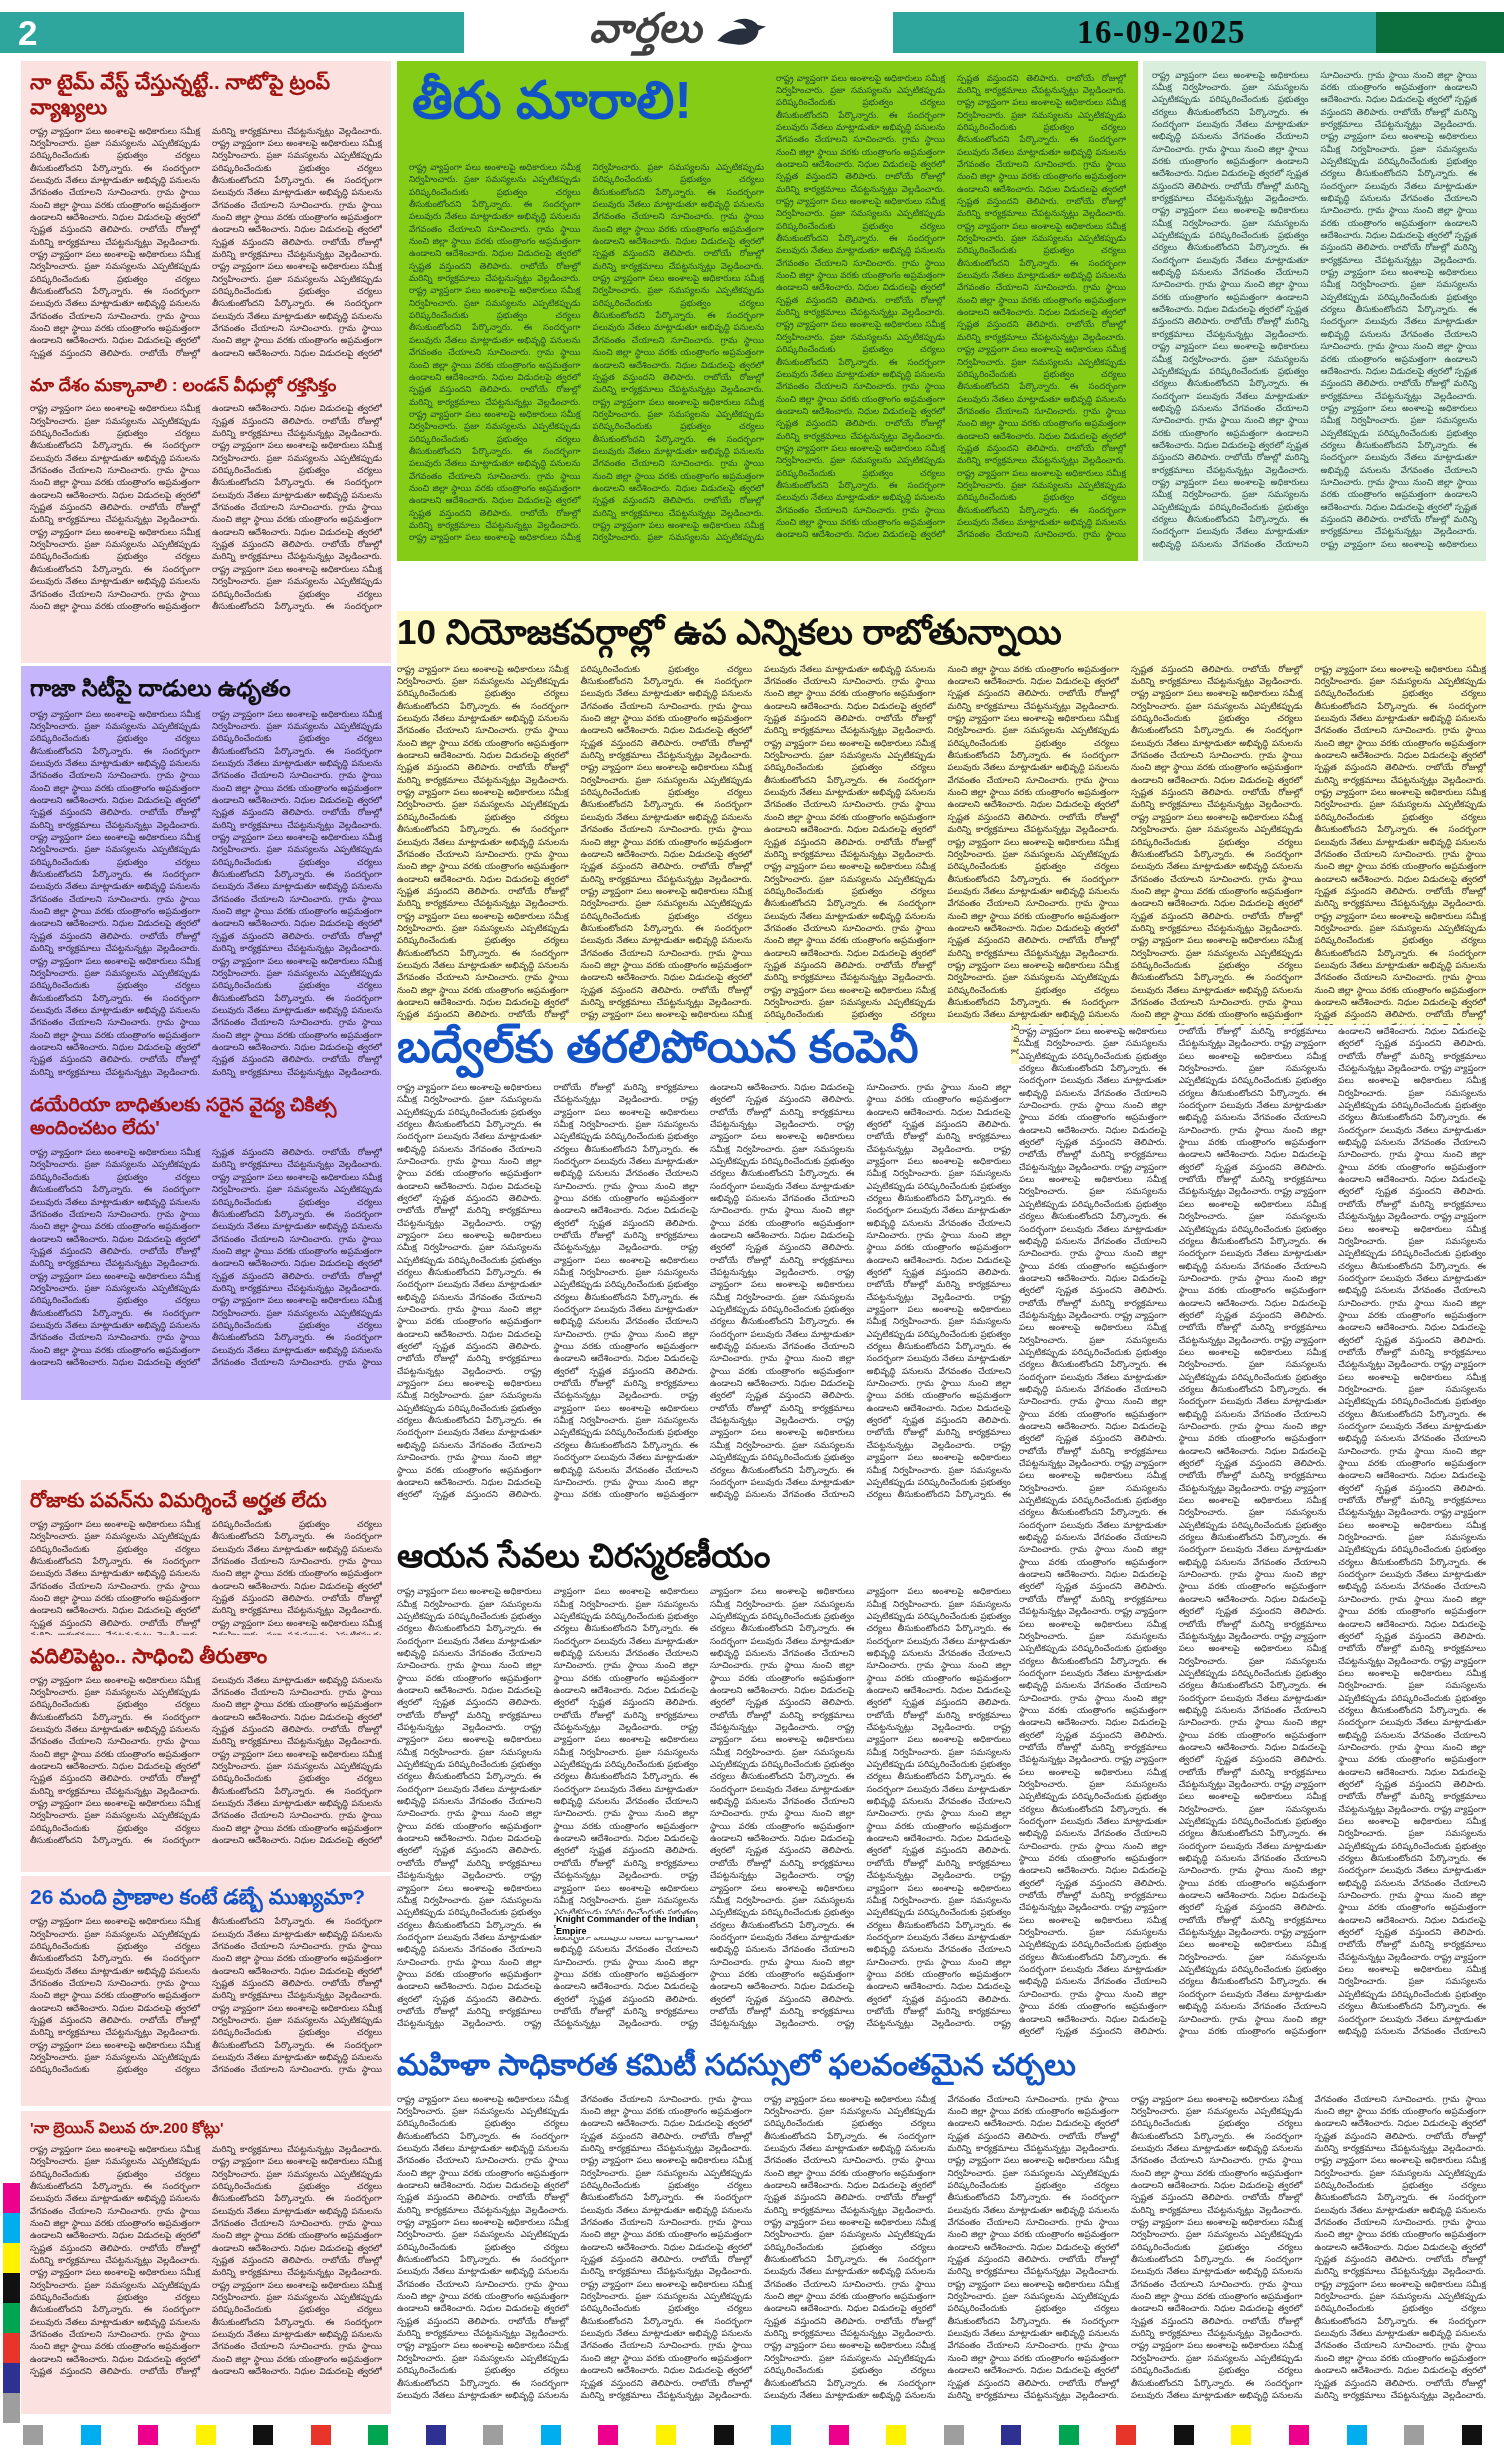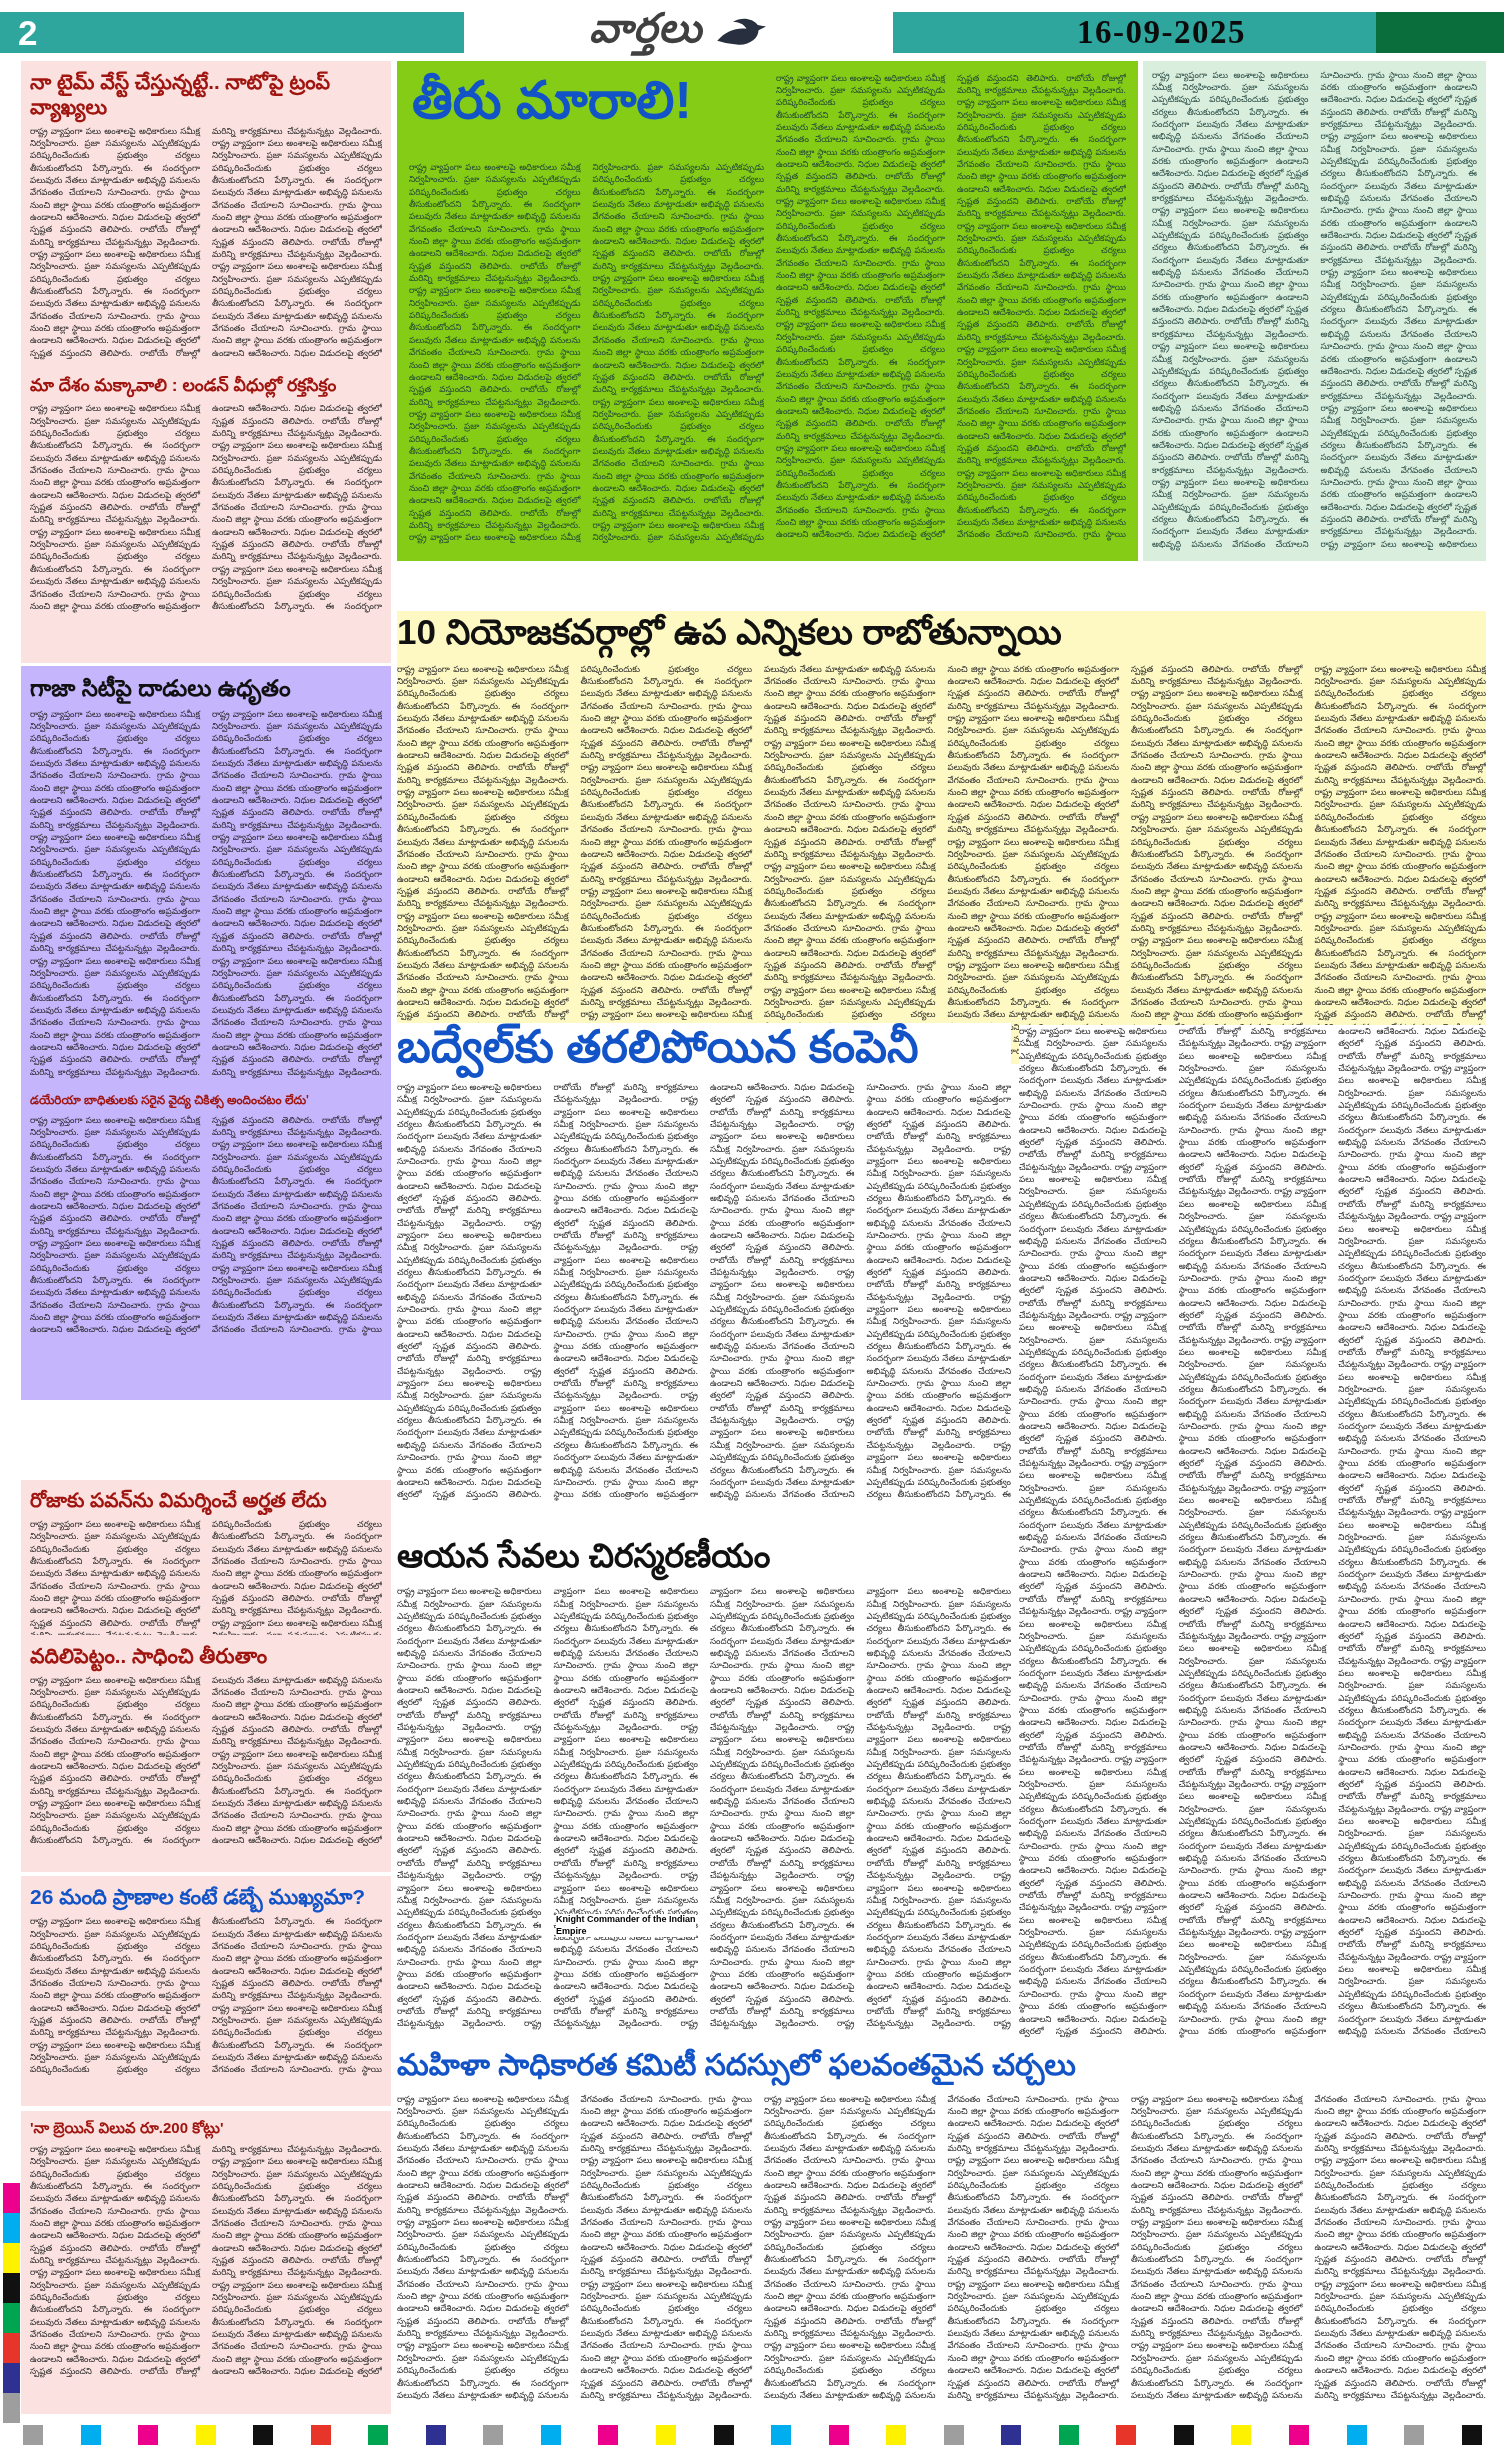--- a/index.html
+++ b/index.html
@@ -60,21 +60,21 @@
   <section class="abs pink pad" style="left:21px;top:61px;width:370px;height:602px;">
     <h2 class="hl maroon" style="font-size:20.5px;">నా టైమ్ వేస్ట్ చేస్తున్నట్టే.. నాటోపై ట్రంప్ వ్యాఖ్యలు</h2>
     <div class="body c2" style="height:241px;margin-top:6px;">రాష్ట్ర వ్యాప్తంగా పలు అంశాలపై అధికారులు సమీక్ష నిర్వహించారు. ప్రజా సమస్యలను ఎప్పటికప్పుడు పరిష్కరించేందుకు ప్రభుత్వం చర్యలు తీసుకుంటోందని పేర్కొన్నారు. ఈ సందర్భంగా పలువురు నేతలు మాట్లాడుతూ అభివృద్ధి పనులను వేగవంతం చేయాలని సూచించారు. గ్రామ స్థాయి నుంచి జిల్లా స్థాయి వరకు యంత్రాంగం అప్రమత్తంగా ఉండాలని ఆదేశించారు. నిధుల విడుదలపై త్వరలో స్పష్టత వస్తుందని తెలిపారు. రాబోయే రోజుల్లో మరిన్ని కార్యక్రమాలు చేపట్టనున్నట్లు వెల్లడించారు. రాష్ట్ర వ్యాప్తంగా పలు అంశాలపై అధికారులు సమీక్ష నిర్వహించారు. ప్రజా సమస్యలను ఎప్పటికప్పుడు పరిష్కరించేందుకు ప్రభుత్వం చర్యలు తీసుకుంటోందని పేర్కొన్నారు. ఈ సందర్భంగా పలువురు నేతలు మాట్లాడుతూ అభివృద్ధి పనులను వేగవంతం చేయాలని సూచించారు. గ్రామ స్థాయి నుంచి జిల్లా స్థాయి వరకు యంత్రాంగం అప్రమత్తంగా ఉండాలని ఆదేశించారు. నిధుల విడుదలపై త్వరలో స్పష్టత వస్తుందని తెలిపారు. రాబోయే రోజుల్లో మరిన్ని కార్యక్రమాలు చేపట్టనున్నట్లు వెల్లడించారు. రాష్ట్ర వ్యాప్తంగా పలు అంశాలపై అధికారులు సమీక్ష నిర్వహించారు. ప్రజా సమస్యలను ఎప్పటికప్పుడు పరిష్కరించేందుకు ప్రభుత్వం చర్యలు తీసుకుంటోందని పేర్కొన్నారు. ఈ సందర్భంగా పలువురు నేతలు మాట్లాడుతూ అభివృద్ధి పనులను వేగవంతం చేయాలని సూచించారు. గ్రామ స్థాయి నుంచి జిల్లా స్థాయి వరకు యంత్రాంగం అప్రమత్తంగా ఉండాలని ఆదేశించారు. నిధుల విడుదలపై త్వరలో స్పష్టత వస్తుందని తెలిపారు. రాబోయే రోజుల్లో మరిన్ని కార్యక్రమాలు చేపట్టనున్నట్లు వెల్లడించారు. రాష్ట్ర వ్యాప్తంగా పలు అంశాలపై అధికారులు సమీక్ష నిర్వహించారు. ప్రజా సమస్యలను ఎప్పటికప్పుడు పరిష్కరించేందుకు ప్రభుత్వం చర్యలు తీసుకుంటోందని పేర్కొన్నారు. ఈ సందర్భంగా పలువురు నేతలు మాట్లాడుతూ అభివృద్ధి పనులను వేగవంతం చేయాలని సూచించారు. గ్రామ స్థాయి నుంచి జిల్లా స్థాయి వరకు యంత్రాంగం అప్రమత్తంగా ఉండాలని ఆదేశించారు. నిధుల విడుదలపై త్వరలో స్పష్టత వస్తుందని తెలిపారు. రాబోయే రోజుల్లో మరిన్ని కార్యక్రమాలు చేపట్టనున్నట్లు వెల్లడించారు. రాష్ట్ర వ్యాప్తంగా పలు అంశాలపై అధికారులు సమీక్ష నిర్వహించారు. ప్రజా సమస్యలను ఎప్పటికప్పుడు పరిష్కరించేందుకు ప్రభుత్వం చర్యలు తీసుకుంటోందని పేర్కొన్నారు. ఈ సందర్భంగా పలువురు నేతలు మాట్లాడుతూ అభివృద్ధి పనులను వేగవంతం చేయాలని సూచించారు. గ్రామ స్థాయి నుంచి జిల్లా స్థాయి వరకు యంత్రాంగం అప్రమత్తంగా ఉండాలని ఆదేశించారు. నిధుల విడుదలపై త్వరలో స్పష్టత వస్తుందని తెలిపారు. రాబోయే రోజుల్లో మరిన్ని కార్యక్రమాలు చేపట్టనున్నట్లు వెల్లడించారు. రాష్ట్ర వ్యాప్తంగా పలు అంశాలపై అధికారులు సమీక్ష నిర్వహించారు. ప్రజా సమస్యలను ఎప్పటికప్పుడు పరిష్కరించేందుకు ప్రభుత్వం చర్యలు తీసుకుంటోందని పేర్కొన్నారు. ఈ సందర్భంగా పలువురు నేతలు మాట్లాడుతూ అభివృద్ధి పనులను వేగవంతం చేయాలని సూచించారు. గ్రామ స్థాయి నుంచి జిల్లా స్థాయి వరకు యంత్రాంగం అప్రమత్తంగా ఉండాలని ఆదేశించారు. నిధుల విడుదలపై త్వరలో స్పష్టత వస్తుందని తెలిపారు. రాబోయే రోజుల్లో మరిన్ని కార్యక్రమాలు చేపట్టనున్నట్లు వెల్లడించారు. </div>
     <h3 class="sub" style="font-size:17.4px;">మా దేశం మక్కావాలి : లండన్ వీధుల్లో రక్తసిక్తం</h3>
     <div class="body c2" style="height:214px;">రాష్ట్ర వ్యాప్తంగా పలు అంశాలపై అధికారులు సమీక్ష నిర్వహించారు. ప్రజా సమస్యలను ఎప్పటికప్పుడు పరిష్కరించేందుకు ప్రభుత్వం చర్యలు తీసుకుంటోందని పేర్కొన్నారు. ఈ సందర్భంగా పలువురు నేతలు మాట్లాడుతూ అభివృద్ధి పనులను వేగవంతం చేయాలని సూచించారు. గ్రామ స్థాయి నుంచి జిల్లా స్థాయి వరకు యంత్రాంగం అప్రమత్తంగా ఉండాలని ఆదేశించారు. నిధుల విడుదలపై త్వరలో స్పష్టత వస్తుందని తెలిపారు. రాబోయే రోజుల్లో మరిన్ని కార్యక్రమాలు చేపట్టనున్నట్లు వెల్లడించారు. రాష్ట్ర వ్యాప్తంగా పలు అంశాలపై అధికారులు సమీక్ష నిర్వహించారు. ప్రజా సమస్యలను ఎప్పటికప్పుడు పరిష్కరించేందుకు ప్రభుత్వం చర్యలు తీసుకుంటోందని పేర్కొన్నారు. ఈ సందర్భంగా పలువురు నేతలు మాట్లాడుతూ అభివృద్ధి పనులను వేగవంతం చేయాలని సూచించారు. గ్రామ స్థాయి నుంచి జిల్లా స్థాయి వరకు యంత్రాంగం అప్రమత్తంగా ఉండాలని ఆదేశించారు. నిధుల విడుదలపై త్వరలో స్పష్టత వస్తుందని తెలిపారు. రాబోయే రోజుల్లో మరిన్ని కార్యక్రమాలు చేపట్టనున్నట్లు వెల్లడించారు. రాష్ట్ర వ్యాప్తంగా పలు అంశాలపై అధికారులు సమీక్ష నిర్వహించారు. ప్రజా సమస్యలను ఎప్పటికప్పుడు పరిష్కరించేందుకు ప్రభుత్వం చర్యలు తీసుకుంటోందని పేర్కొన్నారు. ఈ సందర్భంగా పలువురు నేతలు మాట్లాడుతూ అభివృద్ధి పనులను వేగవంతం చేయాలని సూచించారు. గ్రామ స్థాయి నుంచి జిల్లా స్థాయి వరకు యంత్రాంగం అప్రమత్తంగా ఉండాలని ఆదేశించారు. నిధుల విడుదలపై త్వరలో స్పష్టత వస్తుందని తెలిపారు. రాబోయే రోజుల్లో మరిన్ని కార్యక్రమాలు చేపట్టనున్నట్లు వెల్లడించారు. రాష్ట్ర వ్యాప్తంగా పలు అంశాలపై అధికారులు సమీక్ష నిర్వహించారు. ప్రజా సమస్యలను ఎప్పటికప్పుడు పరిష్కరించేందుకు ప్రభుత్వం చర్యలు తీసుకుంటోందని పేర్కొన్నారు. ఈ సందర్భంగా పలువురు నేతలు మాట్లాడుతూ అభివృద్ధి పనులను వేగవంతం చేయాలని సూచించారు. గ్రామ స్థాయి నుంచి జిల్లా స్థాయి వరకు యంత్రాంగం అప్రమత్తంగా ఉండాలని ఆదేశించారు. నిధుల విడుదలపై త్వరలో స్పష్టత వస్తుందని తెలిపారు. రాబోయే రోజుల్లో మరిన్ని కార్యక్రమాలు చేపట్టనున్నట్లు వెల్లడించారు. రాష్ట్ర వ్యాప్తంగా పలు అంశాలపై అధికారులు సమీక్ష నిర్వహించారు. ప్రజా సమస్యలను ఎప్పటికప్పుడు పరిష్కరించేందుకు ప్రభుత్వం చర్యలు తీసుకుంటోందని పేర్కొన్నారు. ఈ సందర్భంగా పలువురు నేతలు మాట్లాడుతూ అభివృద్ధి పనులను వేగవంతం చేయాలని సూచించారు. గ్రామ స్థాయి నుంచి జిల్లా స్థాయి వరకు యంత్రాంగం అప్రమత్తంగా ఉండాలని ఆదేశించారు. నిధుల విడుదలపై త్వరలో స్పష్టత వస్తుందని తెలిపారు. రాబోయే రోజుల్లో మరిన్ని కార్యక్రమాలు చేపట్టనున్నట్లు వెల్లడించారు. </div>
   </section>
 
   <section class="abs palepink pad" style="left:21px;top:666px;width:370px;height:734px;">
     <h2 class="hl" style="font-size:23px;">గాజా సిటీపై దాడులు ఉధృతం</h2>
     <div class="body c2" style="height:376px;margin-top:6px;">రాష్ట్ర వ్యాప్తంగా పలు అంశాలపై అధికారులు సమీక్ష నిర్వహించారు. ప్రజా సమస్యలను ఎప్పటికప్పుడు పరిష్కరించేందుకు ప్రభుత్వం చర్యలు తీసుకుంటోందని పేర్కొన్నారు. ఈ సందర్భంగా పలువురు నేతలు మాట్లాడుతూ అభివృద్ధి పనులను వేగవంతం చేయాలని సూచించారు. గ్రామ స్థాయి నుంచి జిల్లా స్థాయి వరకు యంత్రాంగం అప్రమత్తంగా ఉండాలని ఆదేశించారు. నిధుల విడుదలపై త్వరలో స్పష్టత వస్తుందని తెలిపారు. రాబోయే రోజుల్లో మరిన్ని కార్యక్రమాలు చేపట్టనున్నట్లు వెల్లడించారు. రాష్ట్ర వ్యాప్తంగా పలు అంశాలపై అధికారులు సమీక్ష నిర్వహించారు. ప్రజా సమస్యలను ఎప్పటికప్పుడు పరిష్కరించేందుకు ప్రభుత్వం చర్యలు తీసుకుంటోందని పేర్కొన్నారు. ఈ సందర్భంగా పలువురు నేతలు మాట్లాడుతూ అభివృద్ధి పనులను వేగవంతం చేయాలని సూచించారు. గ్రామ స్థాయి నుంచి జిల్లా స్థాయి వరకు యంత్రాంగం అప్రమత్తంగా ఉండాలని ఆదేశించారు. నిధుల విడుదలపై త్వరలో స్పష్టత వస్తుందని తెలిపారు. రాబోయే రోజుల్లో మరిన్ని కార్యక్రమాలు చేపట్టనున్నట్లు వెల్లడించారు. రాష్ట్ర వ్యాప్తంగా పలు అంశాలపై అధికారులు సమీక్ష నిర్వహించారు. ప్రజా సమస్యలను ఎప్పటికప్పుడు పరిష్కరించేందుకు ప్రభుత్వం చర్యలు తీసుకుంటోందని పేర్కొన్నారు. ఈ సందర్భంగా పలువురు నేతలు మాట్లాడుతూ అభివృద్ధి పనులను వేగవంతం చేయాలని సూచించారు. గ్రామ స్థాయి నుంచి జిల్లా స్థాయి వరకు యంత్రాంగం అప్రమత్తంగా ఉండాలని ఆదేశించారు. నిధుల విడుదలపై త్వరలో స్పష్టత వస్తుందని తెలిపారు. రాబోయే రోజుల్లో మరిన్ని కార్యక్రమాలు చేపట్టనున్నట్లు వెల్లడించారు. రాష్ట్ర వ్యాప్తంగా పలు అంశాలపై అధికారులు సమీక్ష నిర్వహించారు. ప్రజా సమస్యలను ఎప్పటికప్పుడు పరిష్కరించేందుకు ప్రభుత్వం చర్యలు తీసుకుంటోందని పేర్కొన్నారు. ఈ సందర్భంగా పలువురు నేతలు మాట్లాడుతూ అభివృద్ధి పనులను వేగవంతం చేయాలని సూచించారు. గ్రామ స్థాయి నుంచి జిల్లా స్థాయి వరకు యంత్రాంగం అప్రమత్తంగా ఉండాలని ఆదేశించారు. నిధుల విడుదలపై త్వరలో స్పష్టత వస్తుందని తెలిపారు. రాబోయే రోజుల్లో మరిన్ని కార్యక్రమాలు చేపట్టనున్నట్లు వెల్లడించారు. రాష్ట్ర వ్యాప్తంగా పలు అంశాలపై అధికారులు సమీక్ష నిర్వహించారు. ప్రజా సమస్యలను ఎప్పటికప్పుడు పరిష్కరించేందుకు ప్రభుత్వం చర్యలు తీసుకుంటోందని పేర్కొన్నారు. ఈ సందర్భంగా పలువురు నేతలు మాట్లాడుతూ అభివృద్ధి పనులను వేగవంతం చేయాలని సూచించారు. గ్రామ స్థాయి నుంచి జిల్లా స్థాయి వరకు యంత్రాంగం అప్రమత్తంగా ఉండాలని ఆదేశించారు. నిధుల విడుదలపై త్వరలో స్పష్టత వస్తుందని తెలిపారు. రాబోయే రోజుల్లో మరిన్ని కార్యక్రమాలు చేపట్టనున్నట్లు వెల్లడించారు. రాష్ట్ర వ్యాప్తంగా పలు అంశాలపై అధికారులు సమీక్ష నిర్వహించారు. ప్రజా సమస్యలను ఎప్పటికప్పుడు పరిష్కరించేందుకు ప్రభుత్వం చర్యలు తీసుకుంటోందని పేర్కొన్నారు. ఈ సందర్భంగా పలువురు నేతలు మాట్లాడుతూ అభివృద్ధి పనులను వేగవంతం చేయాలని సూచించారు. గ్రామ స్థాయి నుంచి జిల్లా స్థాయి వరకు యంత్రాంగం అప్రమత్తంగా ఉండాలని ఆదేశించారు. నిధుల విడుదలపై త్వరలో స్పష్టత వస్తుందని తెలిపారు. రాబోయే రోజుల్లో మరిన్ని కార్యక్రమాలు చేపట్టనున్నట్లు వెల్లడించారు. రాష్ట్ర వ్యాప్తంగా పలు అంశాలపై అధికారులు సమీక్ష నిర్వహించారు. ప్రజా సమస్యలను ఎప్పటికప్పుడు పరిష్కరించేందుకు ప్రభుత్వం చర్యలు తీసుకుంటోందని పేర్కొన్నారు. ఈ సందర్భంగా పలువురు నేతలు మాట్లాడుతూ అభివృద్ధి పనులను వేగవంతం చేయాలని సూచించారు. గ్రామ స్థాయి నుంచి జిల్లా స్థాయి వరకు యంత్రాంగం అప్రమత్తంగా ఉండాలని ఆదేశించారు. నిధుల విడుదలపై త్వరలో స్పష్టత వస్తుందని తెలిపారు. రాబోయే రోజుల్లో మరిన్ని కార్యక్రమాలు చేపట్టనున్నట్లు వెల్లడించారు. రాష్ట్ర వ్యాప్తంగా పలు అంశాలపై అధికారులు సమీక్ష నిర్వహించారు. ప్రజా సమస్యలను ఎప్పటికప్పుడు పరిష్కరించేందుకు ప్రభుత్వం చర్యలు తీసుకుంటోందని పేర్కొన్నారు. ఈ సందర్భంగా పలువురు నేతలు మాట్లాడుతూ అభివృద్ధి పనులను వేగవంతం చేయాలని సూచించారు. గ్రామ స్థాయి నుంచి జిల్లా స్థాయి వరకు యంత్రాంగం అప్రమత్తంగా ఉండాలని ఆదేశించారు. నిధుల విడుదలపై త్వరలో స్పష్టత వస్తుందని తెలిపారు. రాబోయే రోజుల్లో మరిన్ని కార్యక్రమాలు చేపట్టనున్నట్లు వెల్లడించారు. రాష్ట్ర వ్యాప్తంగా పలు అంశాలపై అధికారులు సమీక్ష నిర్వహించారు. ప్రజా సమస్యలను ఎప్పటికప్పుడు పరిష్కరించేందుకు ప్రభుత్వం చర్యలు తీసుకుంటోందని పేర్కొన్నారు. ఈ సందర్భంగా పలువురు నేతలు మాట్లాడుతూ అభివృద్ధి పనులను వేగవంతం చేయాలని సూచించారు. గ్రామ స్థాయి నుంచి జిల్లా స్థాయి వరకు యంత్రాంగం అప్రమత్తంగా ఉండాలని ఆదేశించారు. నిధుల విడుదలపై త్వరలో స్పష్టత వస్తుందని తెలిపారు. రాబోయే రోజుల్లో మరిన్ని కార్యక్రమాలు చేపట్టనున్నట్లు వెల్లడించారు. </div>
-    <h3 class="sub" style="font-size:12px;">డయేరియా బాధితులకు సరైన వైద్య చికిత్స అందించటం లేదు'</h3>
+    <h3 class="sub" style="font-size:19px;">డయేరియా బాధితులకు సరైన వైద్య చికిత్స అందించటం లేదు'</h3>
     <div class="body c2" style="height:227px;">రాష్ట్ర వ్యాప్తంగా పలు అంశాలపై అధికారులు సమీక్ష నిర్వహించారు. ప్రజా సమస్యలను ఎప్పటికప్పుడు పరిష్కరించేందుకు ప్రభుత్వం చర్యలు తీసుకుంటోందని పేర్కొన్నారు. ఈ సందర్భంగా పలువురు నేతలు మాట్లాడుతూ అభివృద్ధి పనులను వేగవంతం చేయాలని సూచించారు. గ్రామ స్థాయి నుంచి జిల్లా స్థాయి వరకు యంత్రాంగం అప్రమత్తంగా ఉండాలని ఆదేశించారు. నిధుల విడుదలపై త్వరలో స్పష్టత వస్తుందని తెలిపారు. రాబోయే రోజుల్లో మరిన్ని కార్యక్రమాలు చేపట్టనున్నట్లు వెల్లడించారు. రాష్ట్ర వ్యాప్తంగా పలు అంశాలపై అధికారులు సమీక్ష నిర్వహించారు. ప్రజా సమస్యలను ఎప్పటికప్పుడు పరిష్కరించేందుకు ప్రభుత్వం చర్యలు తీసుకుంటోందని పేర్కొన్నారు. ఈ సందర్భంగా పలువురు నేతలు మాట్లాడుతూ అభివృద్ధి పనులను వేగవంతం చేయాలని సూచించారు. గ్రామ స్థాయి నుంచి జిల్లా స్థాయి వరకు యంత్రాంగం అప్రమత్తంగా ఉండాలని ఆదేశించారు. నిధుల విడుదలపై త్వరలో స్పష్టత వస్తుందని తెలిపారు. రాబోయే రోజుల్లో మరిన్ని కార్యక్రమాలు చేపట్టనున్నట్లు వెల్లడించారు. రాష్ట్ర వ్యాప్తంగా పలు అంశాలపై అధికారులు సమీక్ష నిర్వహించారు. ప్రజా సమస్యలను ఎప్పటికప్పుడు పరిష్కరించేందుకు ప్రభుత్వం చర్యలు తీసుకుంటోందని పేర్కొన్నారు. ఈ సందర్భంగా పలువురు నేతలు మాట్లాడుతూ అభివృద్ధి పనులను వేగవంతం చేయాలని సూచించారు. గ్రామ స్థాయి నుంచి జిల్లా స్థాయి వరకు యంత్రాంగం అప్రమత్తంగా ఉండాలని ఆదేశించారు. నిధుల విడుదలపై త్వరలో స్పష్టత వస్తుందని తెలిపారు. రాబోయే రోజుల్లో మరిన్ని కార్యక్రమాలు చేపట్టనున్నట్లు వెల్లడించారు. రాష్ట్ర వ్యాప్తంగా పలు అంశాలపై అధికారులు సమీక్ష నిర్వహించారు. ప్రజా సమస్యలను ఎప్పటికప్పుడు పరిష్కరించేందుకు ప్రభుత్వం చర్యలు తీసుకుంటోందని పేర్కొన్నారు. ఈ సందర్భంగా పలువురు నేతలు మాట్లాడుతూ అభివృద్ధి పనులను వేగవంతం చేయాలని సూచించారు. గ్రామ స్థాయి నుంచి జిల్లా స్థాయి వరకు యంత్రాంగం అప్రమత్తంగా ఉండాలని ఆదేశించారు. నిధుల విడుదలపై త్వరలో స్పష్టత వస్తుందని తెలిపారు. రాబోయే రోజుల్లో మరిన్ని కార్యక్రమాలు చేపట్టనున్నట్లు వెల్లడించారు. రాష్ట్ర వ్యాప్తంగా పలు అంశాలపై అధికారులు సమీక్ష నిర్వహించారు. ప్రజా సమస్యలను ఎప్పటికప్పుడు పరిష్కరించేందుకు ప్రభుత్వం చర్యలు తీసుకుంటోందని పేర్కొన్నారు. ఈ సందర్భంగా పలువురు నేతలు మాట్లాడుతూ అభివృద్ధి పనులను వేగవంతం చేయాలని సూచించారు. గ్రామ స్థాయి నుంచి జిల్లా స్థాయి వరకు యంత్రాంగం అప్రమత్తంగా ఉండాలని ఆదేశించారు. నిధుల విడుదలపై త్వరలో స్పష్టత వస్తుందని తెలిపారు. రాబోయే రోజుల్లో మరిన్ని కార్యక్రమాలు చేపట్టనున్నట్లు వెల్లడించారు. </div>
   </section>
 
   <section class="abs pink pad" style="left:21px;top:1480px;width:370px;height:226px;">
     <h2 class="hl maroon" style="font-size:20px;">రోజాకు పవన్‌ను విమర్శించే అర్హత లేదు</h2>
     <div class="body c2" style="height:152px;margin-top:6px;">రాష్ట్ర వ్యాప్తంగా పలు అంశాలపై అధికారులు సమీక్ష నిర్వహించారు. ప్రజా సమస్యలను ఎప్పటికప్పుడు పరిష్కరించేందుకు ప్రభుత్వం చర్యలు తీసుకుంటోందని పేర్కొన్నారు. ఈ సందర్భంగా పలువురు నేతలు మాట్లాడుతూ అభివృద్ధి పనులను వేగవంతం చేయాలని సూచించారు. గ్రామ స్థాయి నుంచి జిల్లా స్థాయి వరకు యంత్రాంగం అప్రమత్తంగా ఉండాలని ఆదేశించారు. నిధుల విడుదలపై త్వరలో స్పష్టత వస్తుందని తెలిపారు. రాబోయే రోజుల్లో మరిన్ని కార్యక్రమాలు చేపట్టనున్నట్లు వెల్లడించారు. రాష్ట్ర వ్యాప్తంగా పలు అంశాలపై అధికారులు సమీక్ష నిర్వహించారు. ప్రజా సమస్యలను ఎప్పటికప్పుడు పరిష్కరించేందుకు ప్రభుత్వం చర్యలు తీసుకుంటోందని పేర్కొన్నారు. ఈ సందర్భంగా పలువురు నేతలు మాట్లాడుతూ అభివృద్ధి పనులను వేగవంతం చేయాలని సూచించారు. గ్రామ స్థాయి నుంచి జిల్లా స్థాయి వరకు యంత్రాంగం అప్రమత్తంగా ఉండాలని ఆదేశించారు. నిధుల విడుదలపై త్వరలో స్పష్టత వస్తుందని తెలిపారు. రాబోయే రోజుల్లో మరిన్ని కార్యక్రమాలు చేపట్టనున్నట్లు వెల్లడించారు. రాష్ట్ర వ్యాప్తంగా పలు అంశాలపై అధికారులు సమీక్ష నిర్వహించారు. ప్రజా సమస్యలను ఎప్పటికప్పుడు పరిష్కరించేందుకు ప్రభుత్వం చర్యలు తీసుకుంటోందని పేర్కొన్నారు. ఈ సందర్భంగా పలువురు నేతలు మాట్లాడుతూ అభివృద్ధి పనులను వేగవంతం చేయాలని సూచించారు. గ్రామ స్థాయి నుంచి జిల్లా స్థాయి వరకు యంత్రాంగం అప్రమత్తంగా ఉండాలని ఆదేశించారు. నిధుల విడుదలపై త్వరలో స్పష్టత వస్తుందని తెలిపారు. రాబోయే రోజుల్లో మరిన్ని కార్యక్రమాలు చేపట్టనున్నట్లు వెల్లడించారు. రాష్ట్ర వ్యాప్తంగా పలు అంశాలపై అధికారులు సమీక్ష నిర్వహించారు. ప్రజా సమస్యలను ఎప్పటికప్పుడు పరిష్కరించేందుకు ప్రభుత్వం చర్యలు తీసుకుంటోందని పేర్కొన్నారు. ఈ సందర్భంగా పలువురు నేతలు మాట్లాడుతూ అభివృద్ధి పనులను వేగవంతం చేయాలని సూచించారు. గ్రామ స్థాయి నుంచి జిల్లా స్థాయి వరకు యంత్రాంగం అప్రమత్తంగా ఉండాలని ఆదేశించారు. నిధుల విడుదలపై త్వరలో స్పష్టత వస్తుందని తెలిపారు. రాబోయే రోజుల్లో మరిన్ని కార్యక్రమాలు చేపట్టనున్నట్లు వెల్లడించారు. </div>
   </section>
 
   <section class="abs pink pad" style="left:21px;top:1635px;width:370px;height:237px;">
     <h2 class="hl maroon" style="font-size:20.5px;">వదిలిపెట్టం.. సాధించి తీరుతాం</h2>

